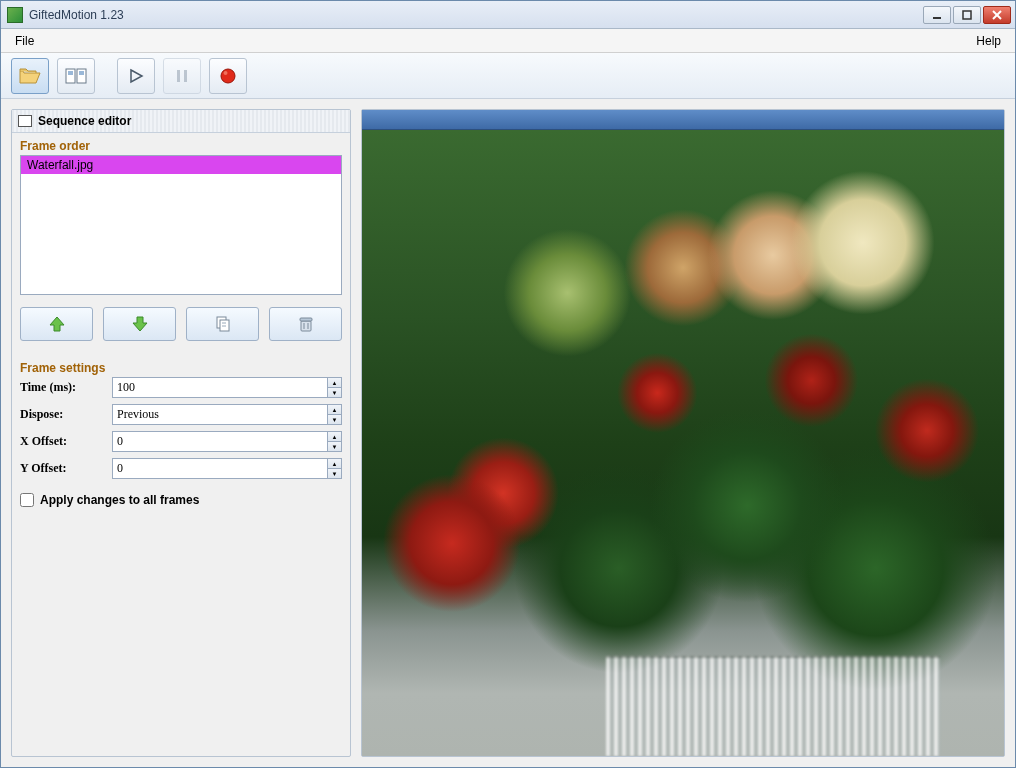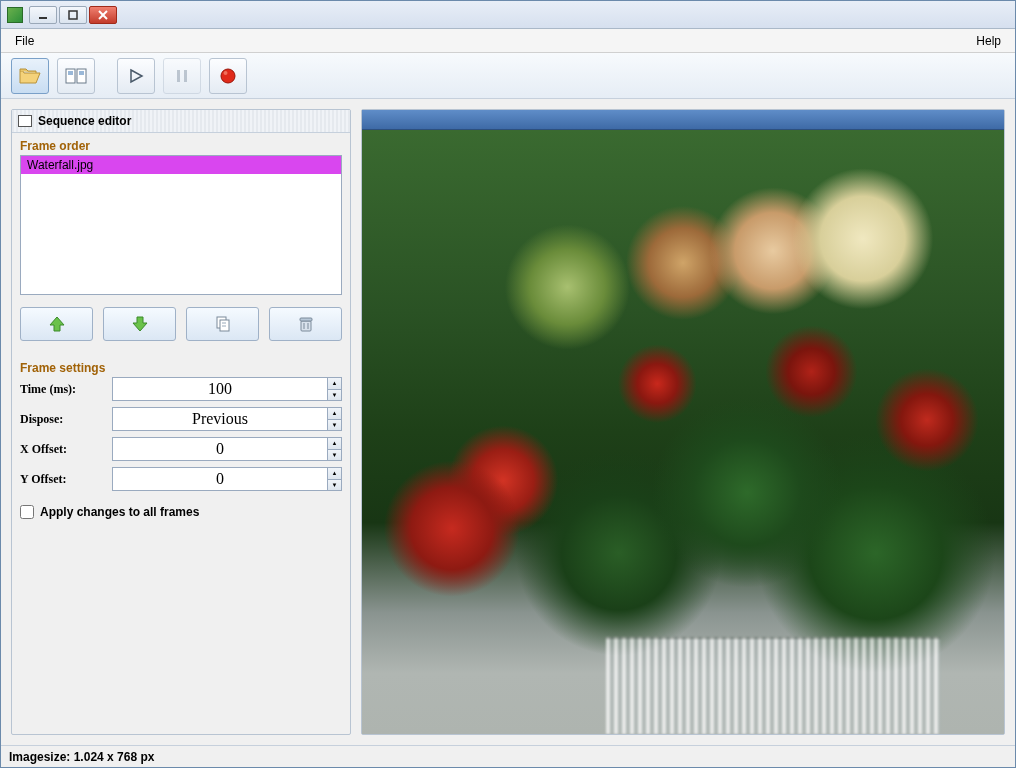--- a/index.html
+++ b/index.html
@@ -142,23 +142,23 @@
 }
 .settings .lbl { width: 92px; font-weight: bold; }
 .settings .val-wrap {
   flex: 1;
   display: flex;
 }
 .settings input[type="text"] {
   flex: 1;
   border: 1px solid #9aaabf;
   padding: 2px 4px;
-  text-align: center;
+  text-align: left;
   font-family: inherit;
-  font-size: 16px;
+  font-size: 12px;
   background: #fff;
 }
 .spin-btns {
   width: 14px;
   display: flex;
   flex-direction: column;
 }
 .spin-btns .sp {
   flex: 1;
   border: 1px solid #9aaabf;
@@ -237,20 +237,21 @@
   border-top: 2px solid rgba(60,70,60,0.4);
 }
 </style>
 </head>
 <body>
 
 <div class="window">
 
   <div class="titlebar">
     <div class="app-icon"></div>
+    <div class="title-text">GiftedMotion 1.23</div>
     <div class="win-controls">
       <div class="win-btn">
         <svg viewBox="0 0 10 10">
             <line x1="1" y1="8" x2="9" y2="8" stroke="#333" stroke-width="2"></line>
           </svg>
       </div>
       <div class="win-btn">
         <svg viewBox="0 0 10 10">
             <rect x="1" y="1" width="8" height="8" fill="none" stroke="#333" stroke-width="1.5"></rect>
           </svg>
@@ -406,17 +407,14 @@
       <div class="preview-body">
         <div class="preview-img">
           <div class="foliage"></div>
           <div class="waterfall"></div>
         </div>
       </div>
     </div>
 
   </div>
 
-  <div class="statusbar">
-    <span>Imagesize: 1.024 x 768 px</span>
-  </div>
 
 </div>
 
 </body></html>

